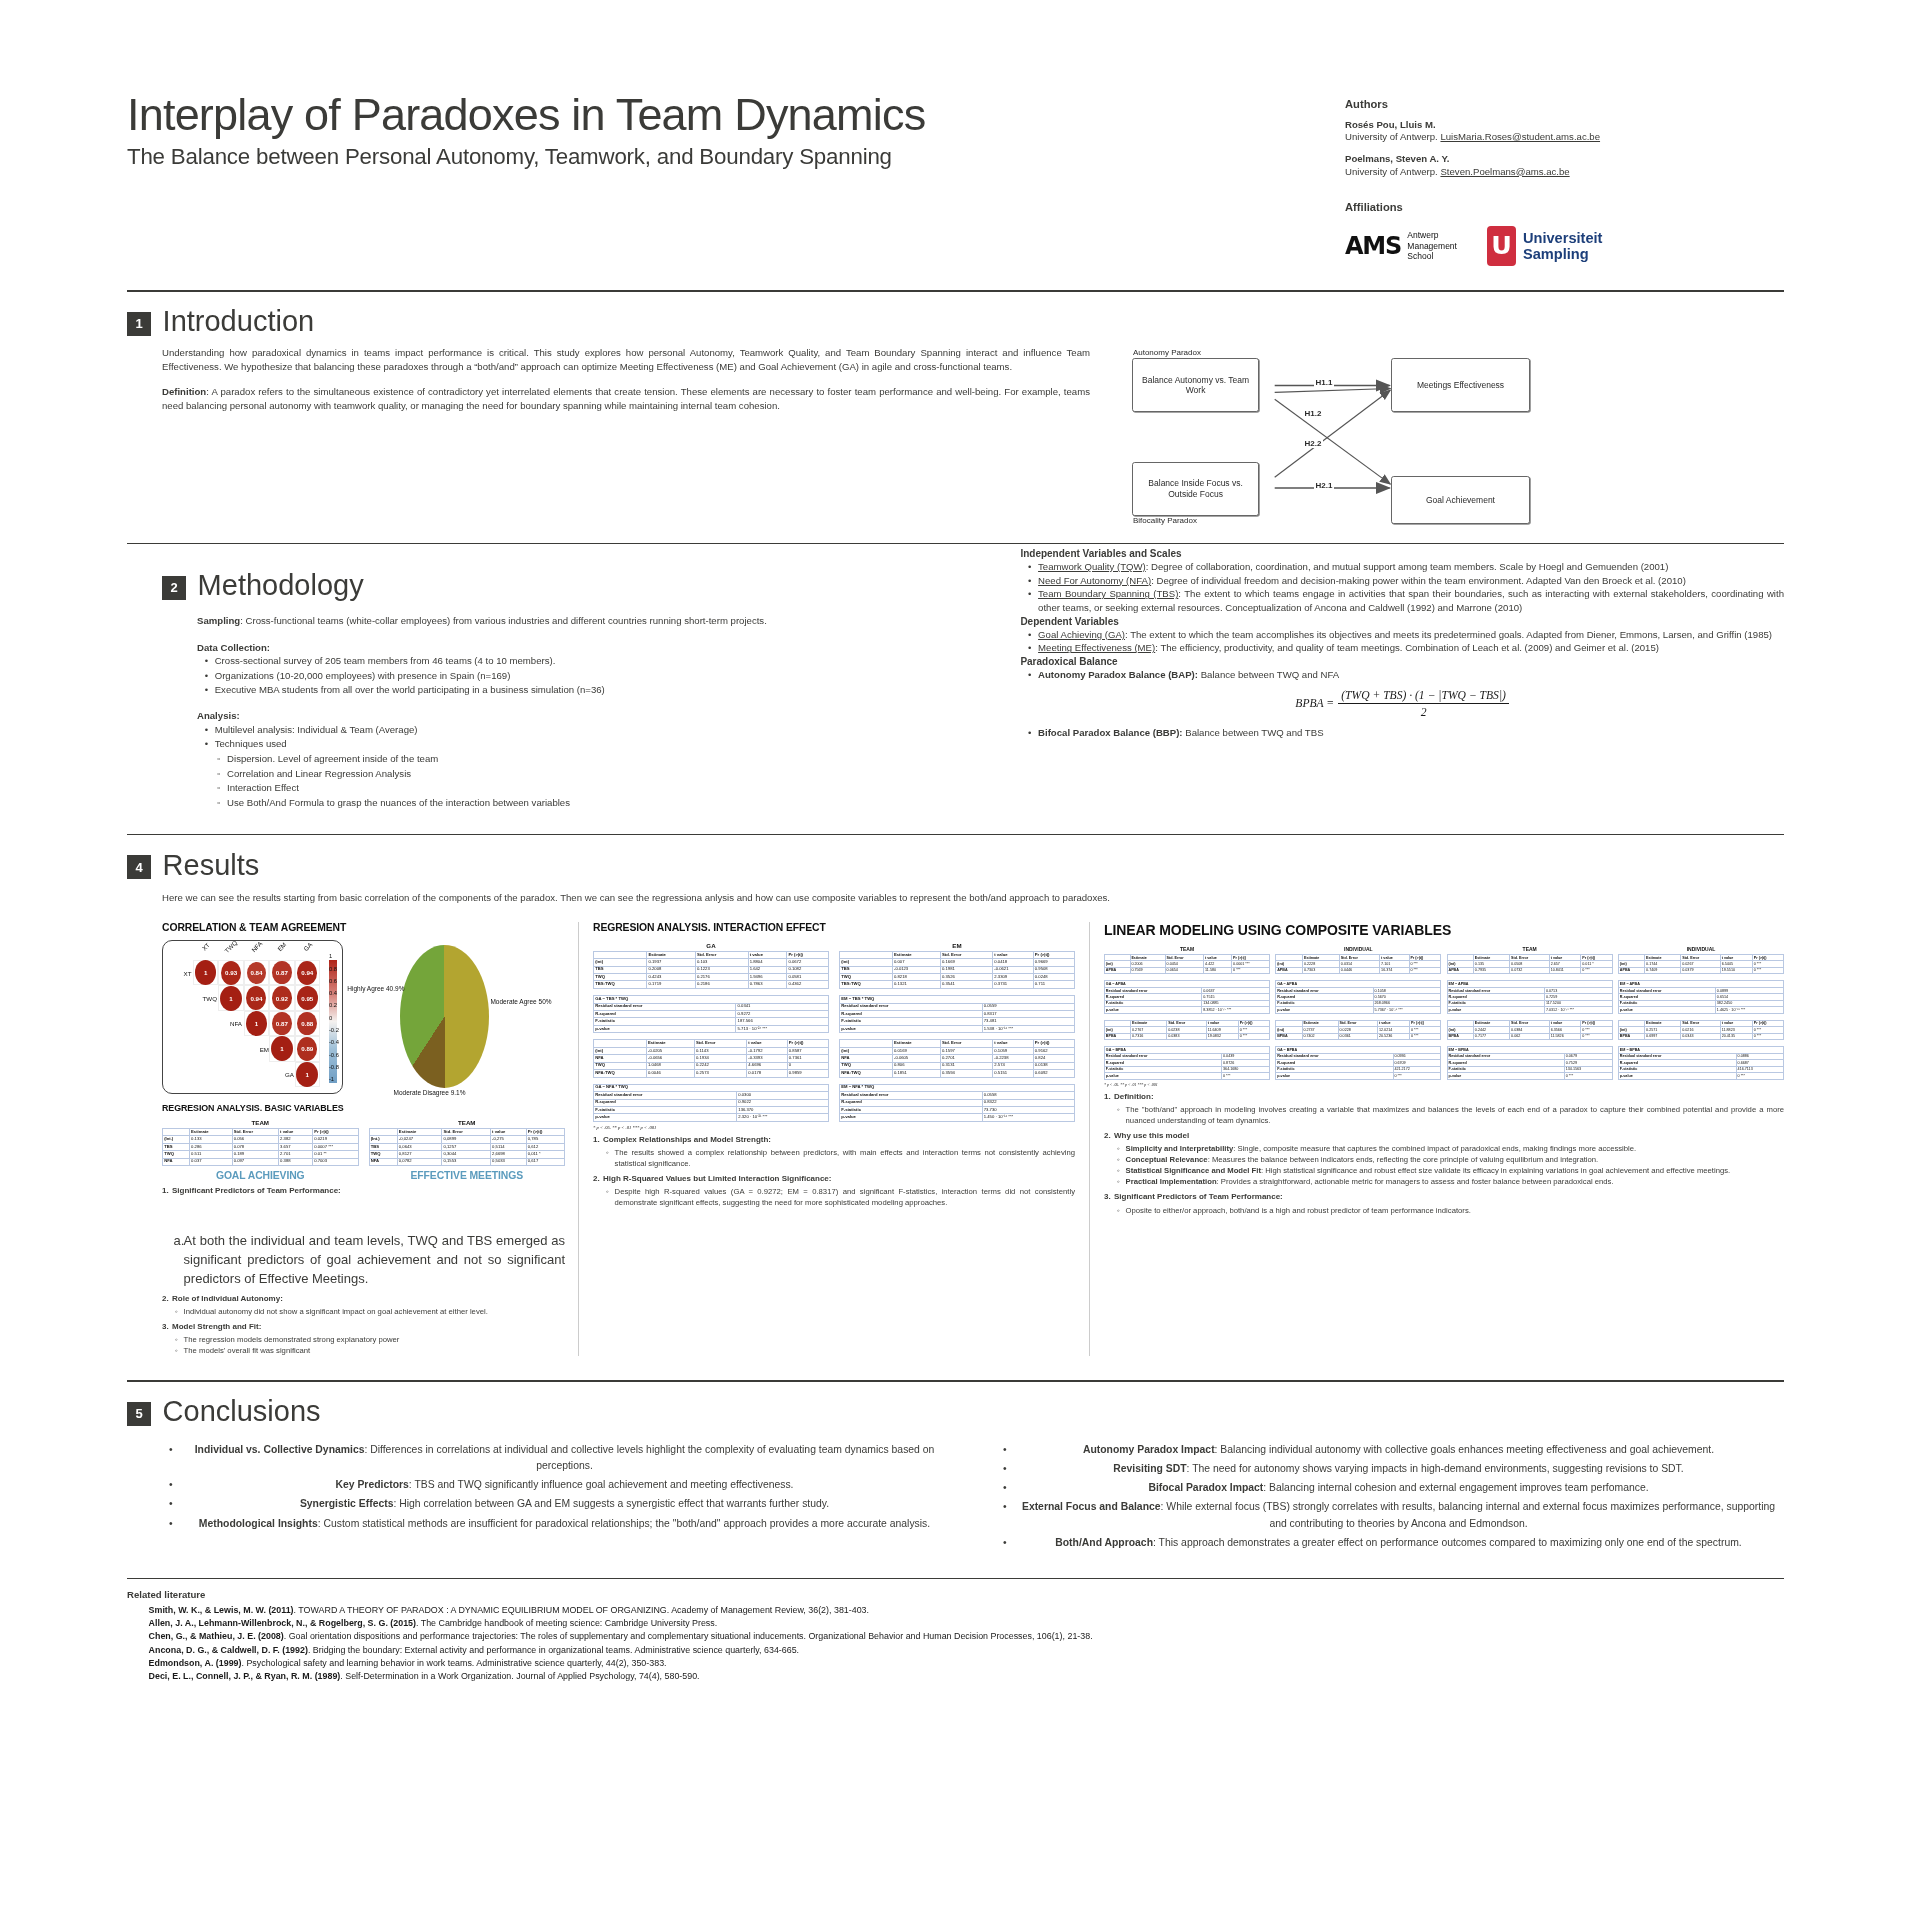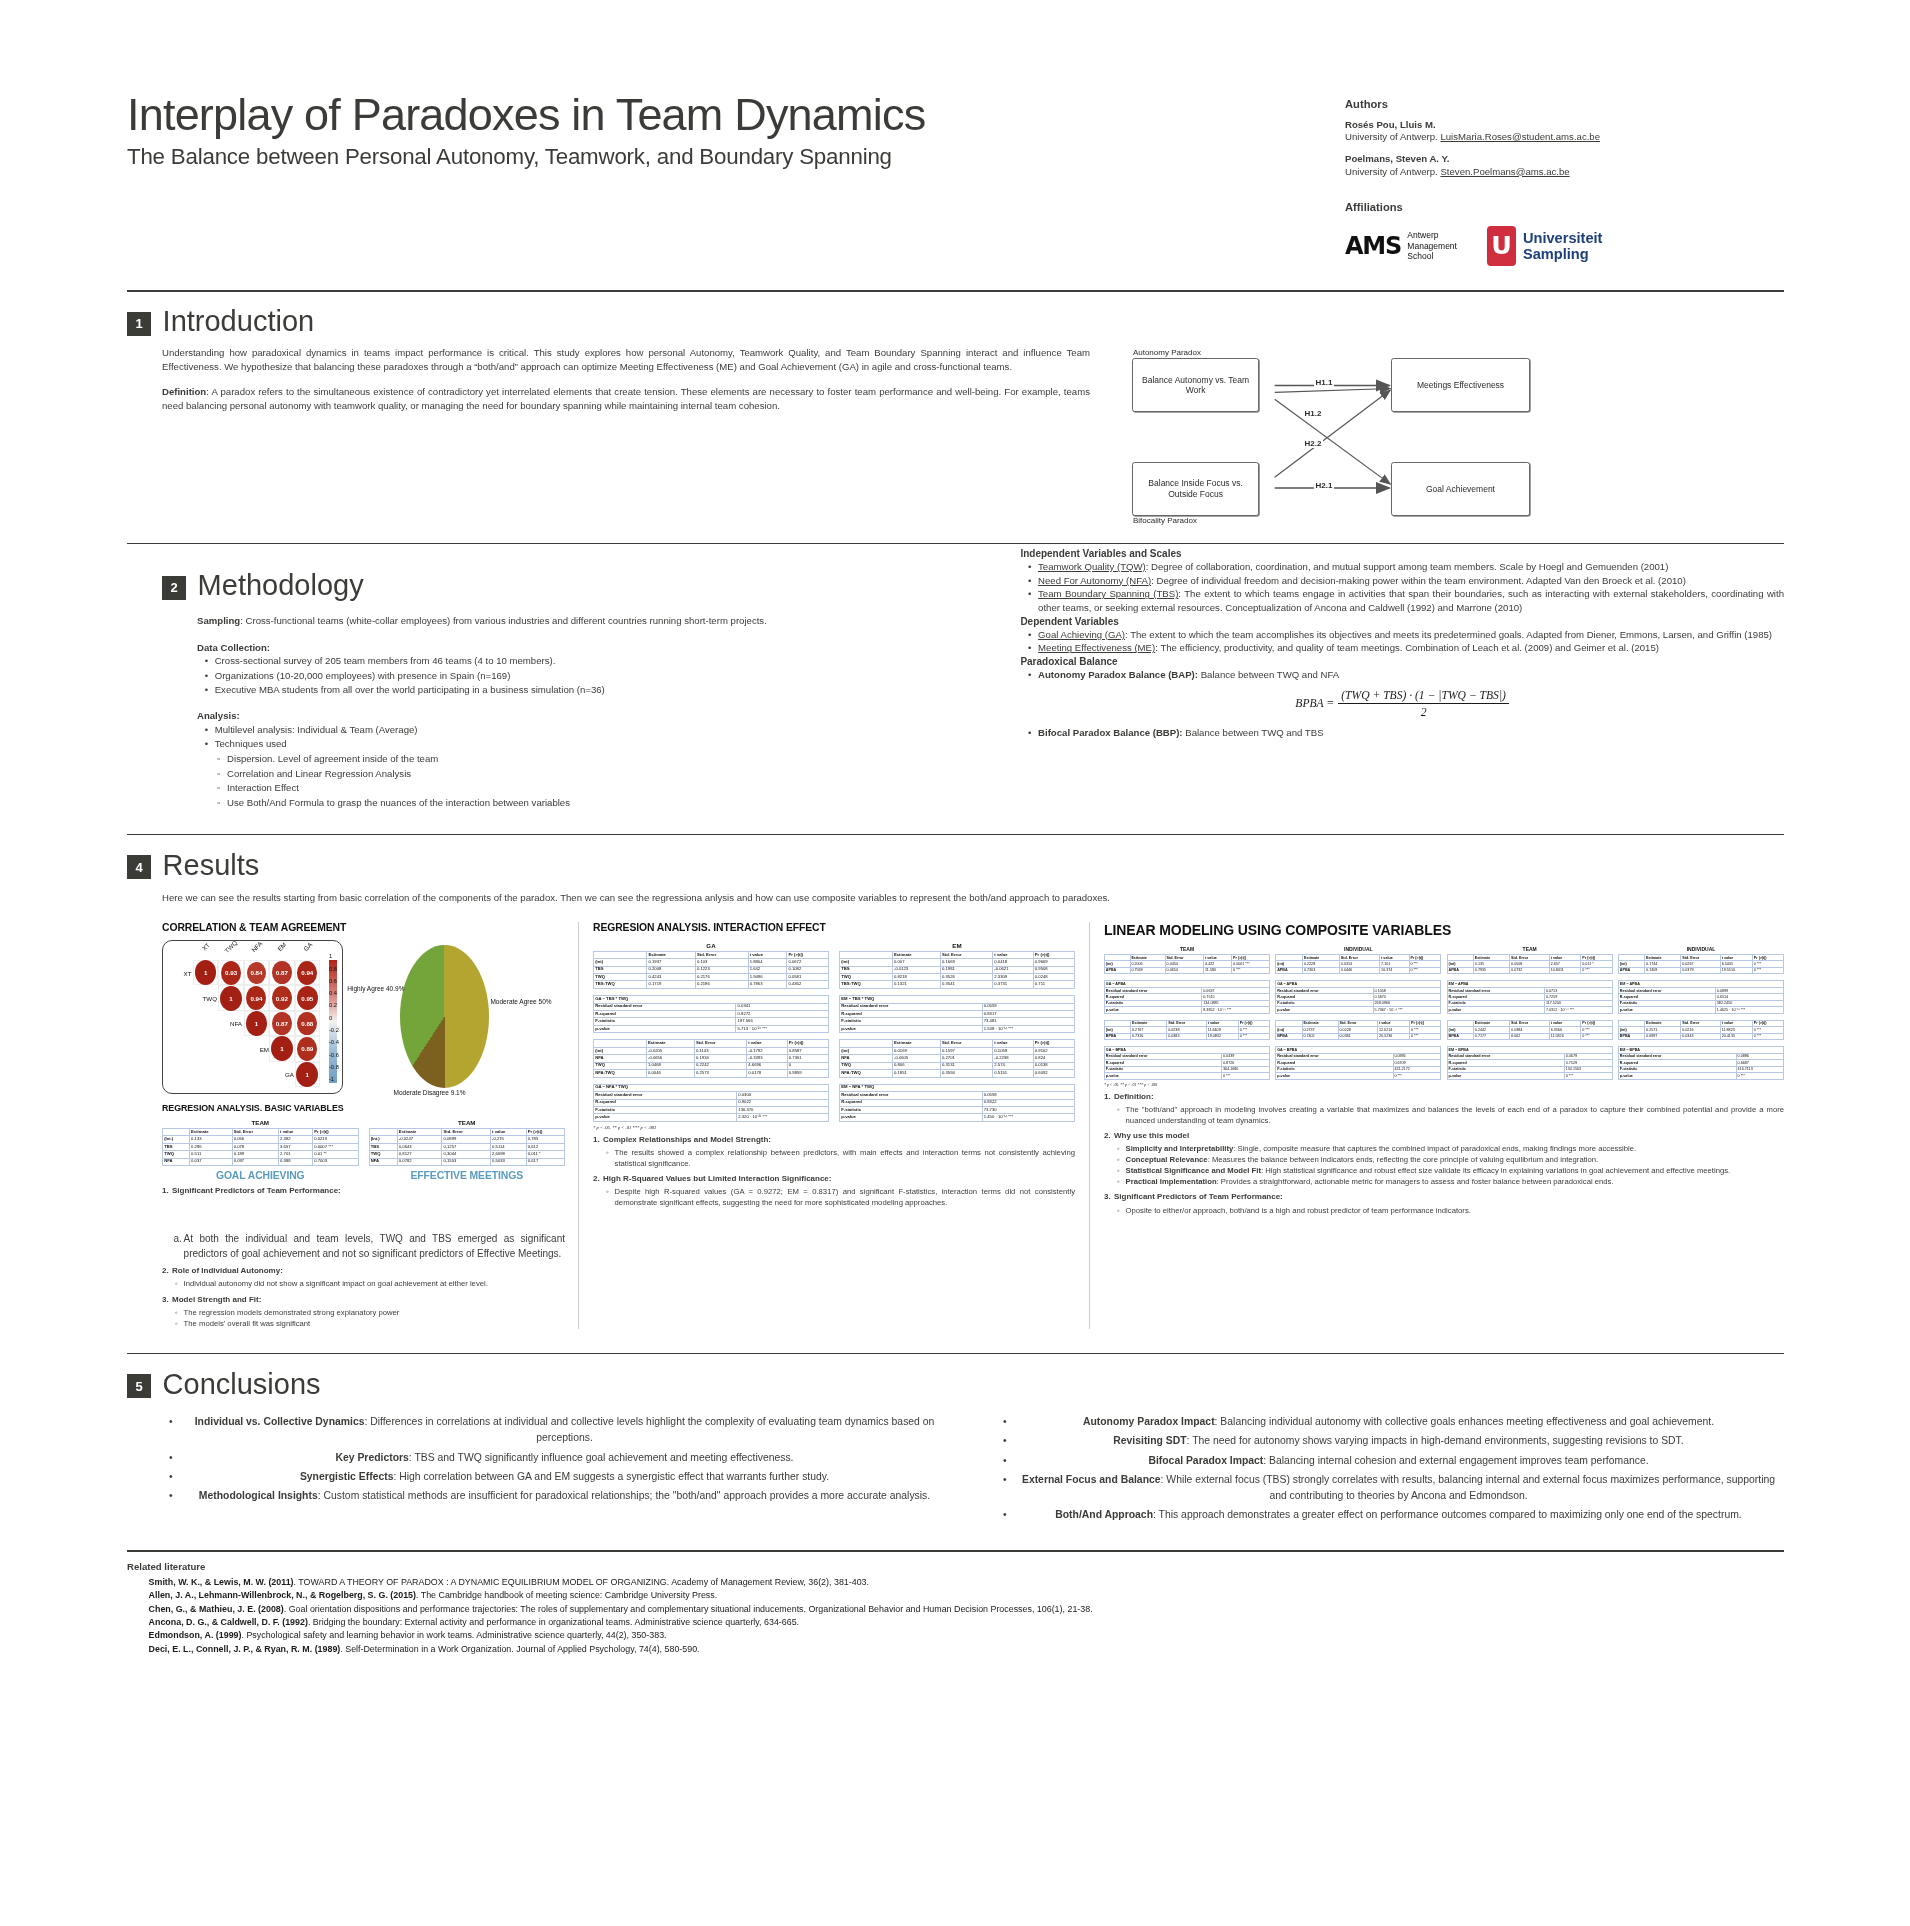--- a/index.html
+++ b/index.html
@@ -157,21 +157,21 @@
   .four > div { flex: 1; min-width: 0; }
   .gap { height: 6.2px; }
 
   ol.n1 { list-style:none; counter-reset: n; margin-top: 3.9px; }
   ol.n1 > li { counter-increment: n; font-size: 8px; font-weight:700; color:#3b3b38; line-height:1.45; position:relative; padding-left: 10px; margin-top: 3.9px;}
   ol.n1 > li::before { content: counter(n) "."; position:absolute; left:0; font-weight:700; }
   ol.n1 li ul { list-style:none; margin-top: 1.5px; }
   ol.n1 li ul li { font-size: 7.7px; font-weight: 400; line-height:1.45; padding-left: 11.6px; position:relative; text-align: justify;}
   ol.n1 li ul li::before { content:"\25E6"; position:absolute; left: 3.1px; }
   ol.n1 li ol.alpha { list-style:none; counter-reset: a; margin-top:1.5px;}
-  ol.n1 li ol.alpha li { counter-increment:a; font-size:10px; font-weight:400; line-height:1.45; padding-left:11.6px; position:relative; text-align: justify; margin-top: 36px;}
+  ol.n1 li ol.alpha li { counter-increment:a; font-size:13px; font-weight:400; line-height:1.45; padding-left:11.6px; position:relative; text-align: justify; margin-top: 36px;}
   ol.n1 li ol.alpha li::before { content: counter(a, lower-alpha) "."; position:absolute; left: 1.5px; }
   ol.n1 li ul li b { font-weight: 700; }
 
   
   .conc-cols { display:flex; margin-top: 15.4px; padding-left: 35px; gap: 46px; }
   .conc-cols > div { flex: 1; }
   ul.conc { list-style:none;text-align:center; }
   ul.conc > li { font-size: 10.4px; line-height: 1.55; color:#3b3b38; padding-left: 17px; position: relative; margin-bottom: 3.1px;}
   ul.conc > li::before { content:"\2022"; position:absolute; left: 7px; }
   ul.conc > li b { font-weight: 700; }
@@ -250,21 +250,21 @@
           <line x1="378" y1="358" x2="676" y2="358" stroke="#555" stroke-width="4" marker-end="url(#ah)"></line>
           <line x1="378" y1="110" x2="678" y2="100" stroke="#555" stroke-width="3" marker-end="url(#ah)"></line>
           <line x1="378" y1="128" x2="678" y2="348" stroke="#555" stroke-width="3" marker-end="url(#ah)"></line>
           <line x1="378" y1="330" x2="678" y2="104" stroke="#555" stroke-width="3" marker-end="url(#ah)"></line>
         </svg>
         <div class="dg-label" style="left:3.9px; top:-1.5px;">Autonomy Paradox</div>
         <div class="dg-box" style="left:3.1px; top:8.5px; width:127px; height:54px;">Balance Autonomy vs. Team Work</div>
         <div class="dg-box" style="left:3.1px; top:112px; width:127px; height:54px;">Balance Inside Focus vs. Outside Focus</div>
         <div class="dg-label" style="left:3.9px; top:166px;">Bifocality Paradox</div>
         <div class="dg-box" style="left:262px; top:8.5px; width:139px; height:54px;">Meetings Effectiveness</div>
-        <div class="dg-box" style="left:262px; top:112px; width:139px; height:54px;">Goal Achievement</div>
+        <div class="dg-box" style="left:262px; top:126px; width:139px; height:48px;">Goal Achievement</div>
         <div class="dg-h" style="left:185px; top:28.5px;">H1.1</div>
         <div class="dg-h" style="left:174px; top:59px;">H1.2</div>
         <div class="dg-h" style="left:174px; top:89px;">H2.2</div>
         <div class="dg-h" style="left:185px; top:131px;">H2.1</div>
       </div>
     </div>
   </div>
 
   <div class="rule"></div>
 

